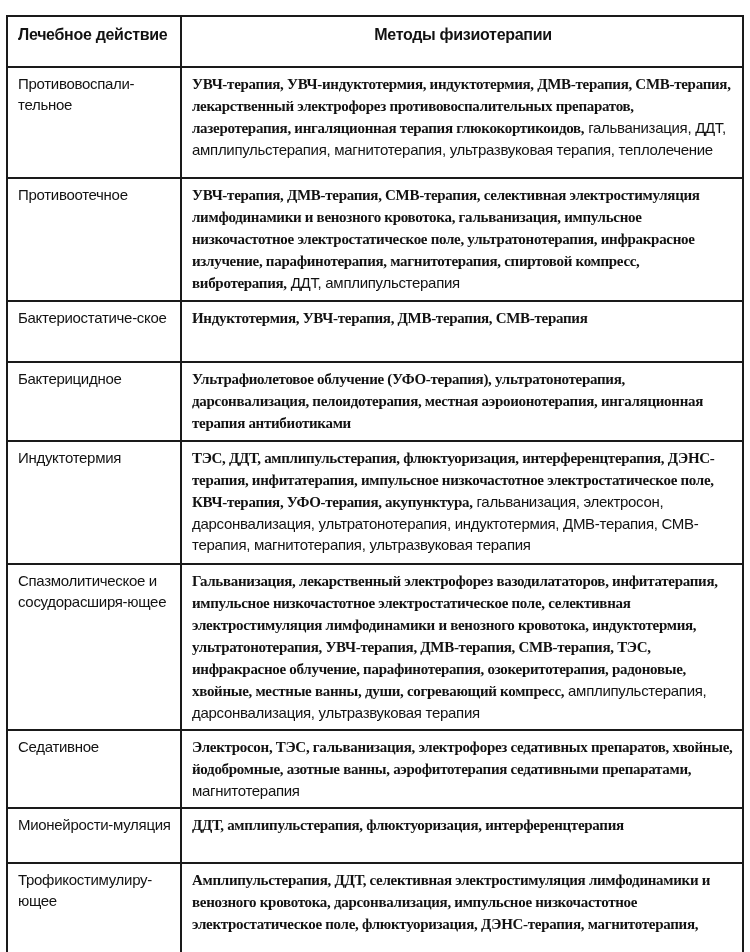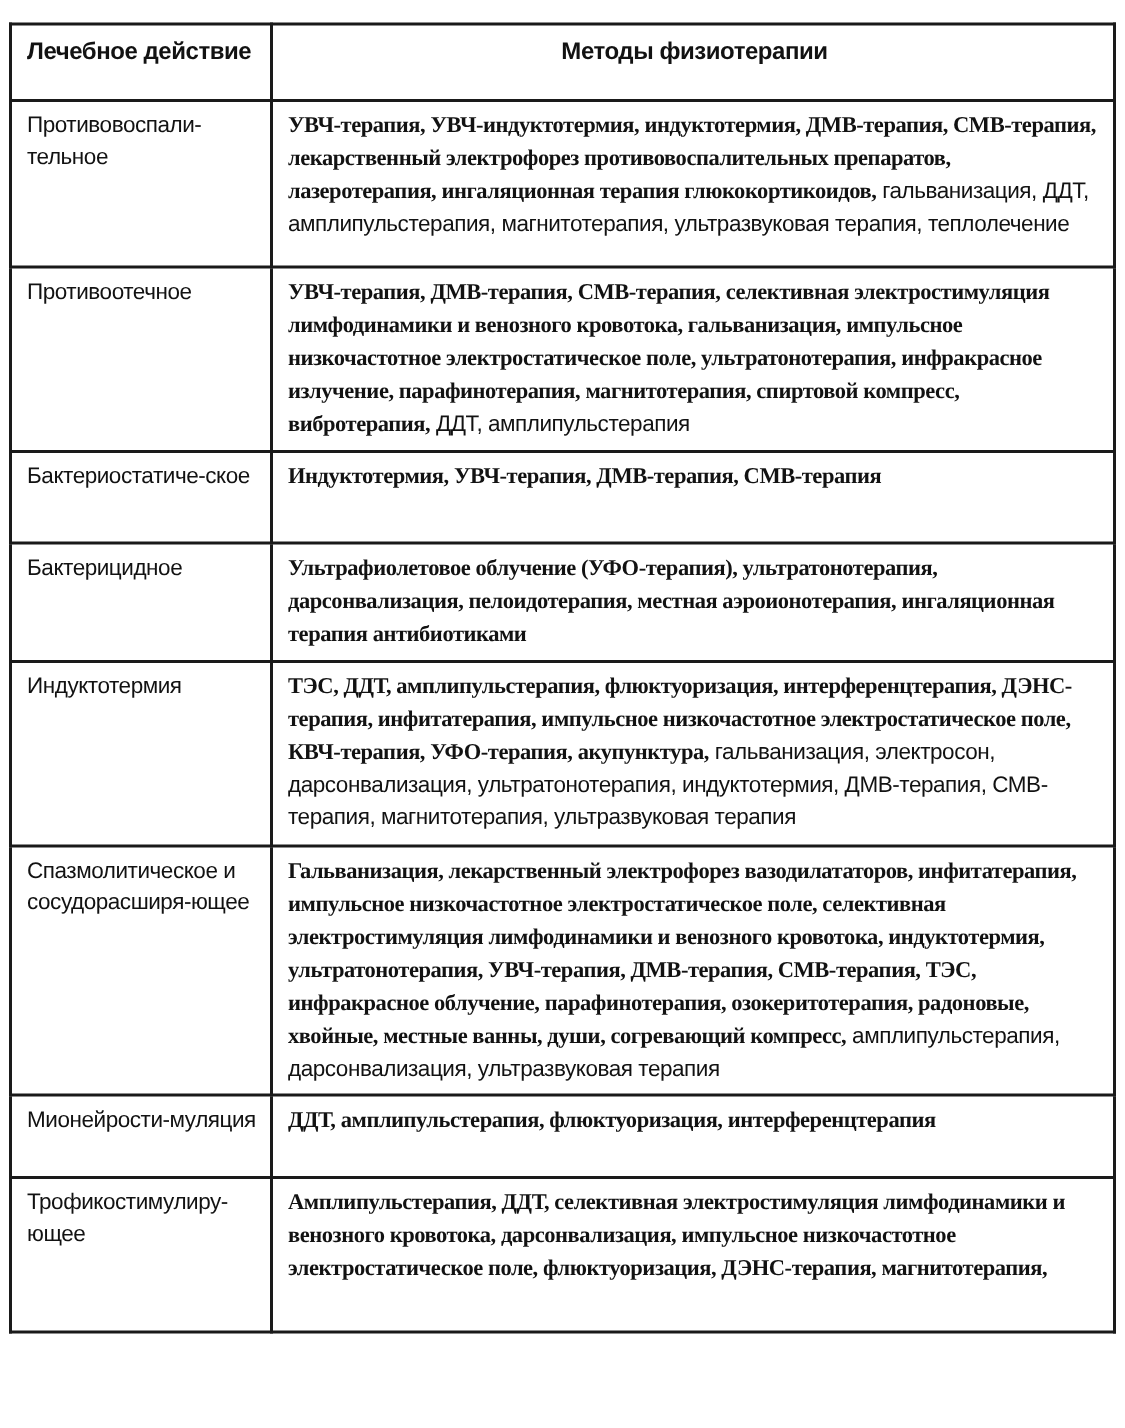--- a/index.html
+++ b/index.html
@@ -96,20 +96,24 @@
         <td class="methods-cell"><span class="seg-bold">Ультрафиолетовое облучение (УФО-терапия), ультратонотерапия, дарсонвализация, пелоидотерапия, местная аэроионотерапия, ингаляционная терапия антибиотиками</span><span class="seg-regular"></span></td>
       </tr>
       <tr class="row-4">
         <td class="action-cell">Индуктотермия</td>
         <td class="methods-cell"><span class="seg-bold">ТЭС, ДДТ, амплипульстерапия, флюктуоризация, интерференцтерапия, ДЭНС-терапия, инфитатерапия, импульсное низкочастотное электростатическое поле, КВЧ-терапия, УФО-терапия, акупунктура,</span><span class="seg-regular"> гальванизация, электросон, дарсонвализация, ультратонотерапия, индуктотермия, ДМВ-терапия, СМВ-терапия, магнитотерапия, ультразвуковая терапия</span></td>
       </tr>
       <tr class="row-5">
         <td class="action-cell">Спазмолитическое и сосудорасширя-ющее</td>
         <td class="methods-cell"><span class="seg-bold">Гальванизация, лекарственный электрофорез вазодилататоров, инфитатерапия, импульсное низкочастотное электростатическое поле, селективная электростимуляция лимфодинамики и венозного кровотока, индуктотермия, ультратонотерапия, УВЧ-терапия, ДМВ-терапия, СМВ-терапия, ТЭС, инфракрасное облучение, парафинотерапия, озокеритотерапия, радоновые, хвойные, местные ванны, души, согревающий компресс,</span><span class="seg-regular"> амплипульстерапия, дарсонвализация, ультразвуковая терапия</span></td>
       </tr>
+      <tr class="row-6">
+        <td class="action-cell">Седативное</td>
+        <td class="methods-cell"><span class="seg-bold">Электросон, ТЭС, гальванизация, электрофорез седативных препаратов, хвойные, йодобромные, азотные ванны, аэрофитотерапия седативными препаратами,</span><span class="seg-regular"> магнитотерапия</span></td>
+      </tr>
       <tr class="row-7">
         <td class="action-cell">Мионейрости-муляция</td>
         <td class="methods-cell"><span class="seg-bold">ДДТ, амплипульстерапия, флюктуоризация, интерференцтерапия</span><span class="seg-regular"></span></td>
       </tr>
       <tr class="row-8">
         <td class="action-cell">Трофикостимулиру-ющее</td>
         <td class="methods-cell"><span class="seg-bold">Амплипульстерапия, ДДТ, селективная электростимуляция лимфодинамики и венозного кровотока, дарсонвализация, импульсное низкочастотное электростатическое поле, флюктуоризация, ДЭНС-терапия, магнитотерапия,</span></td>
       </tr>
     </tbody>
   </table>

